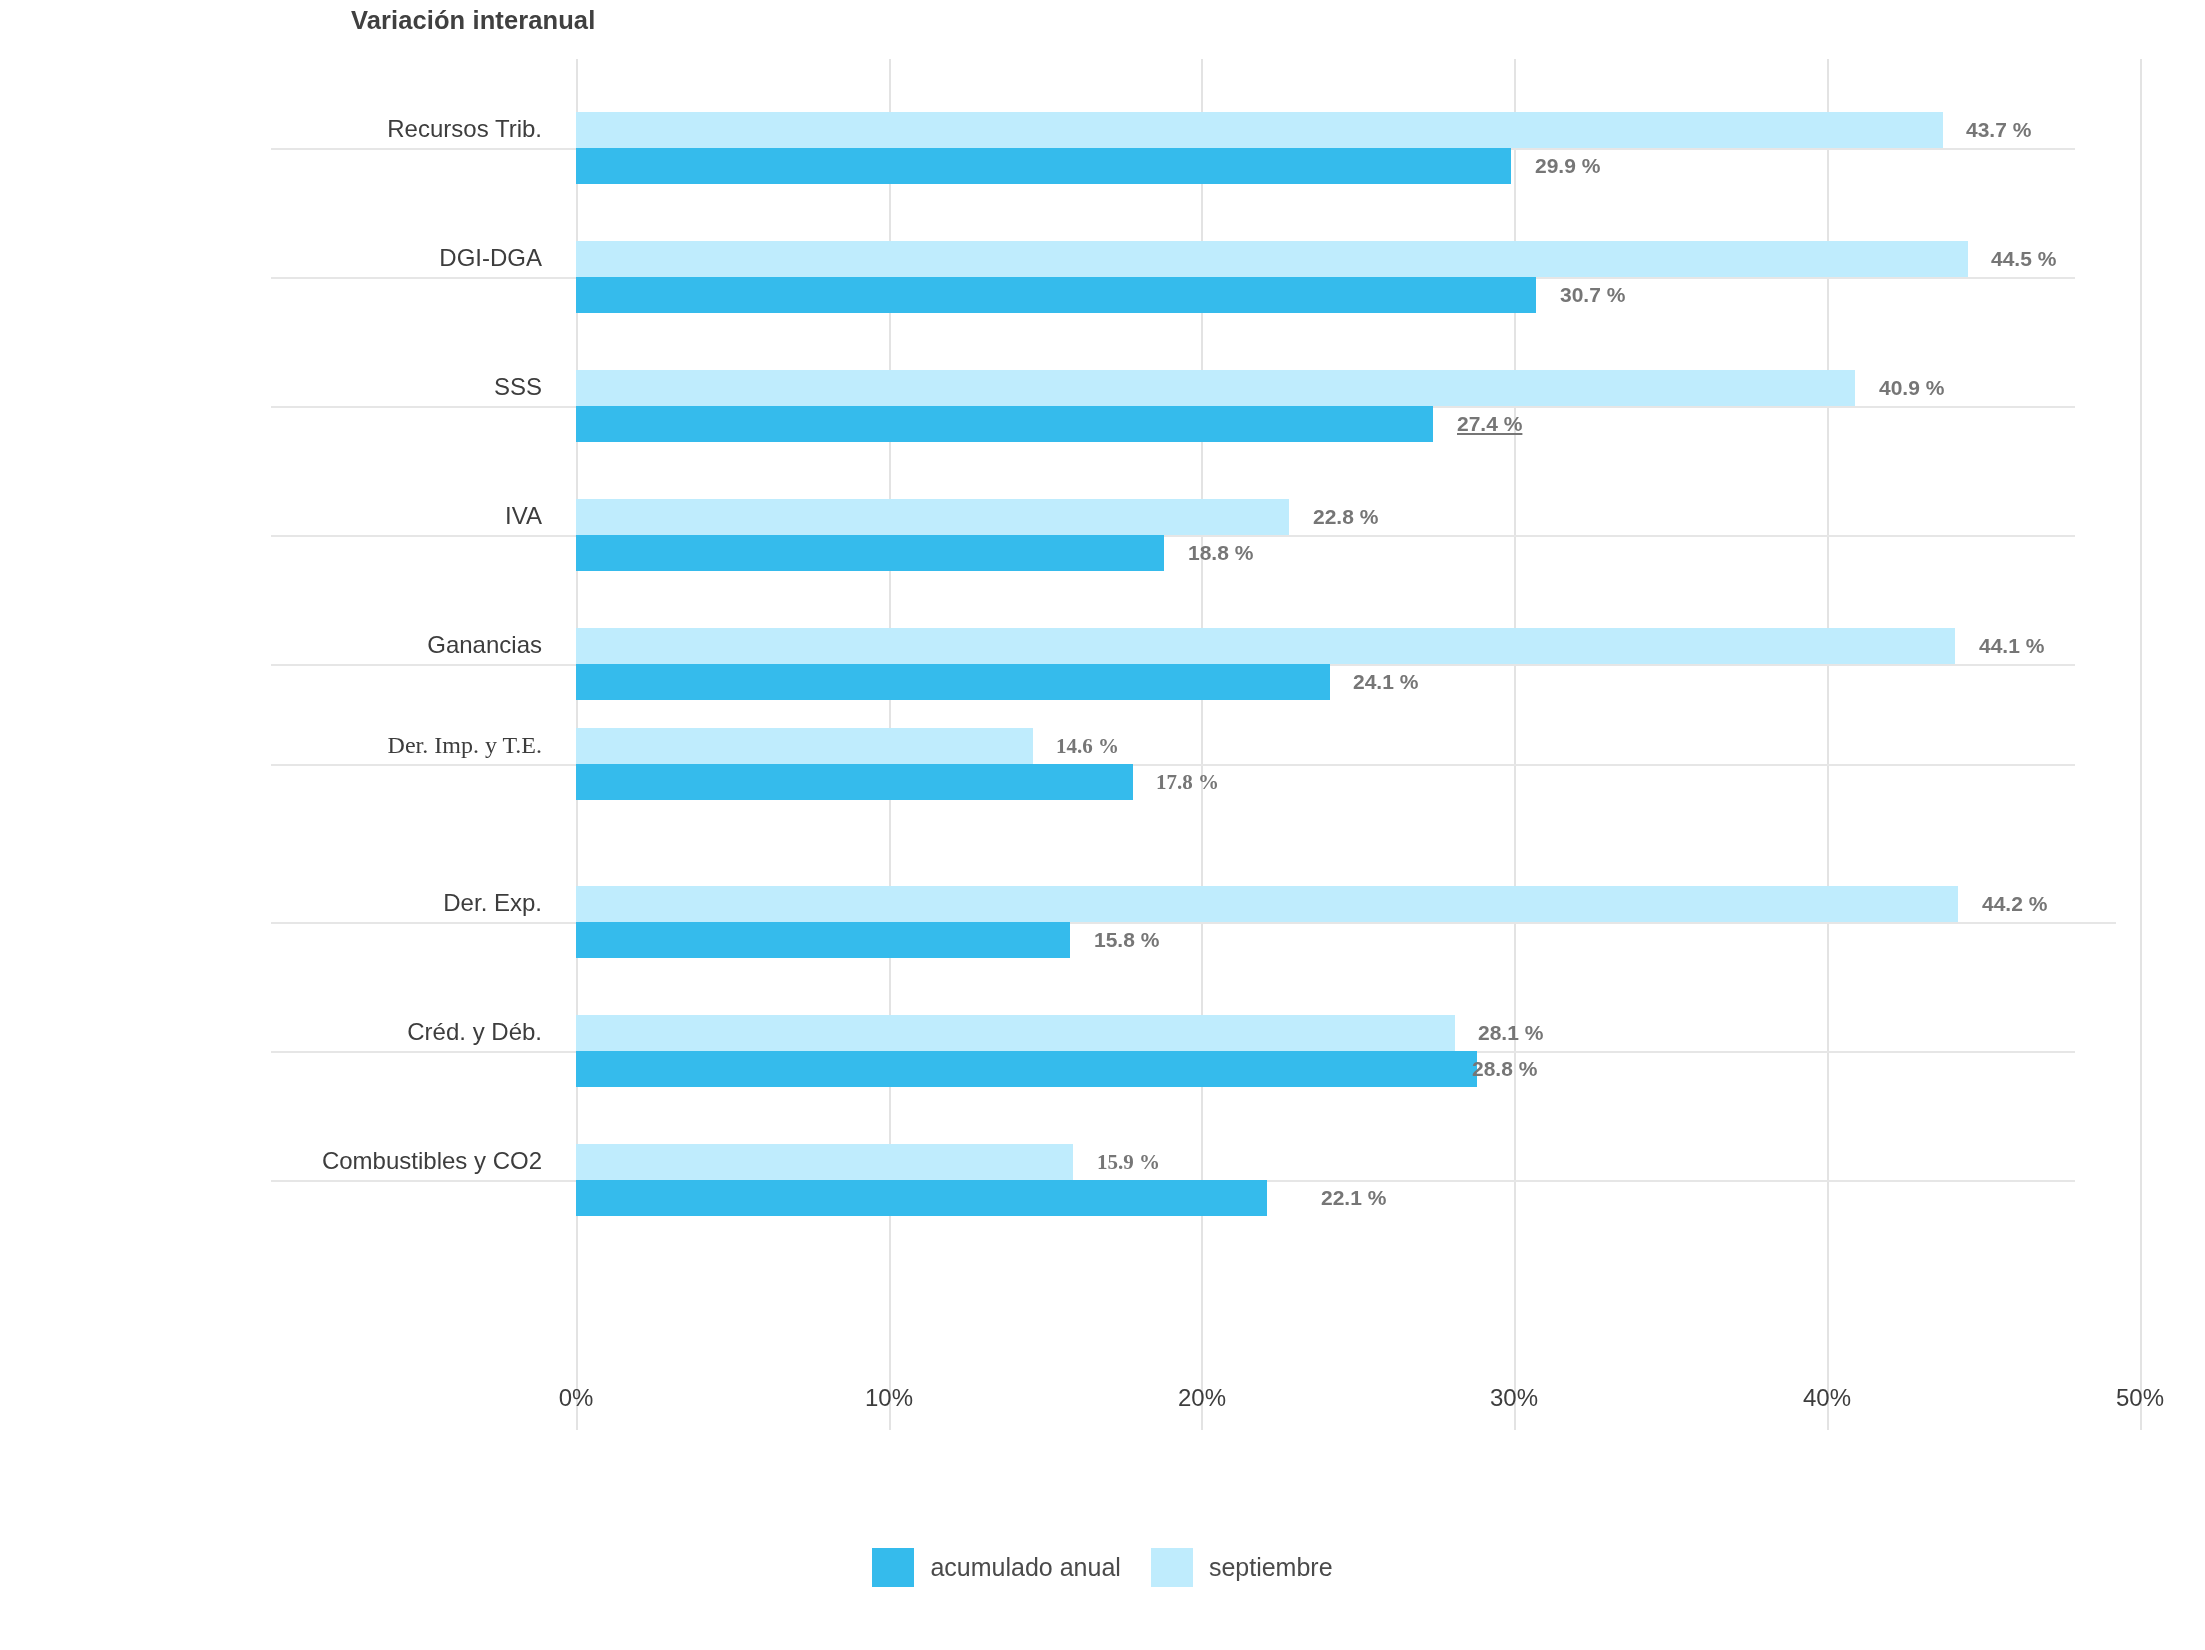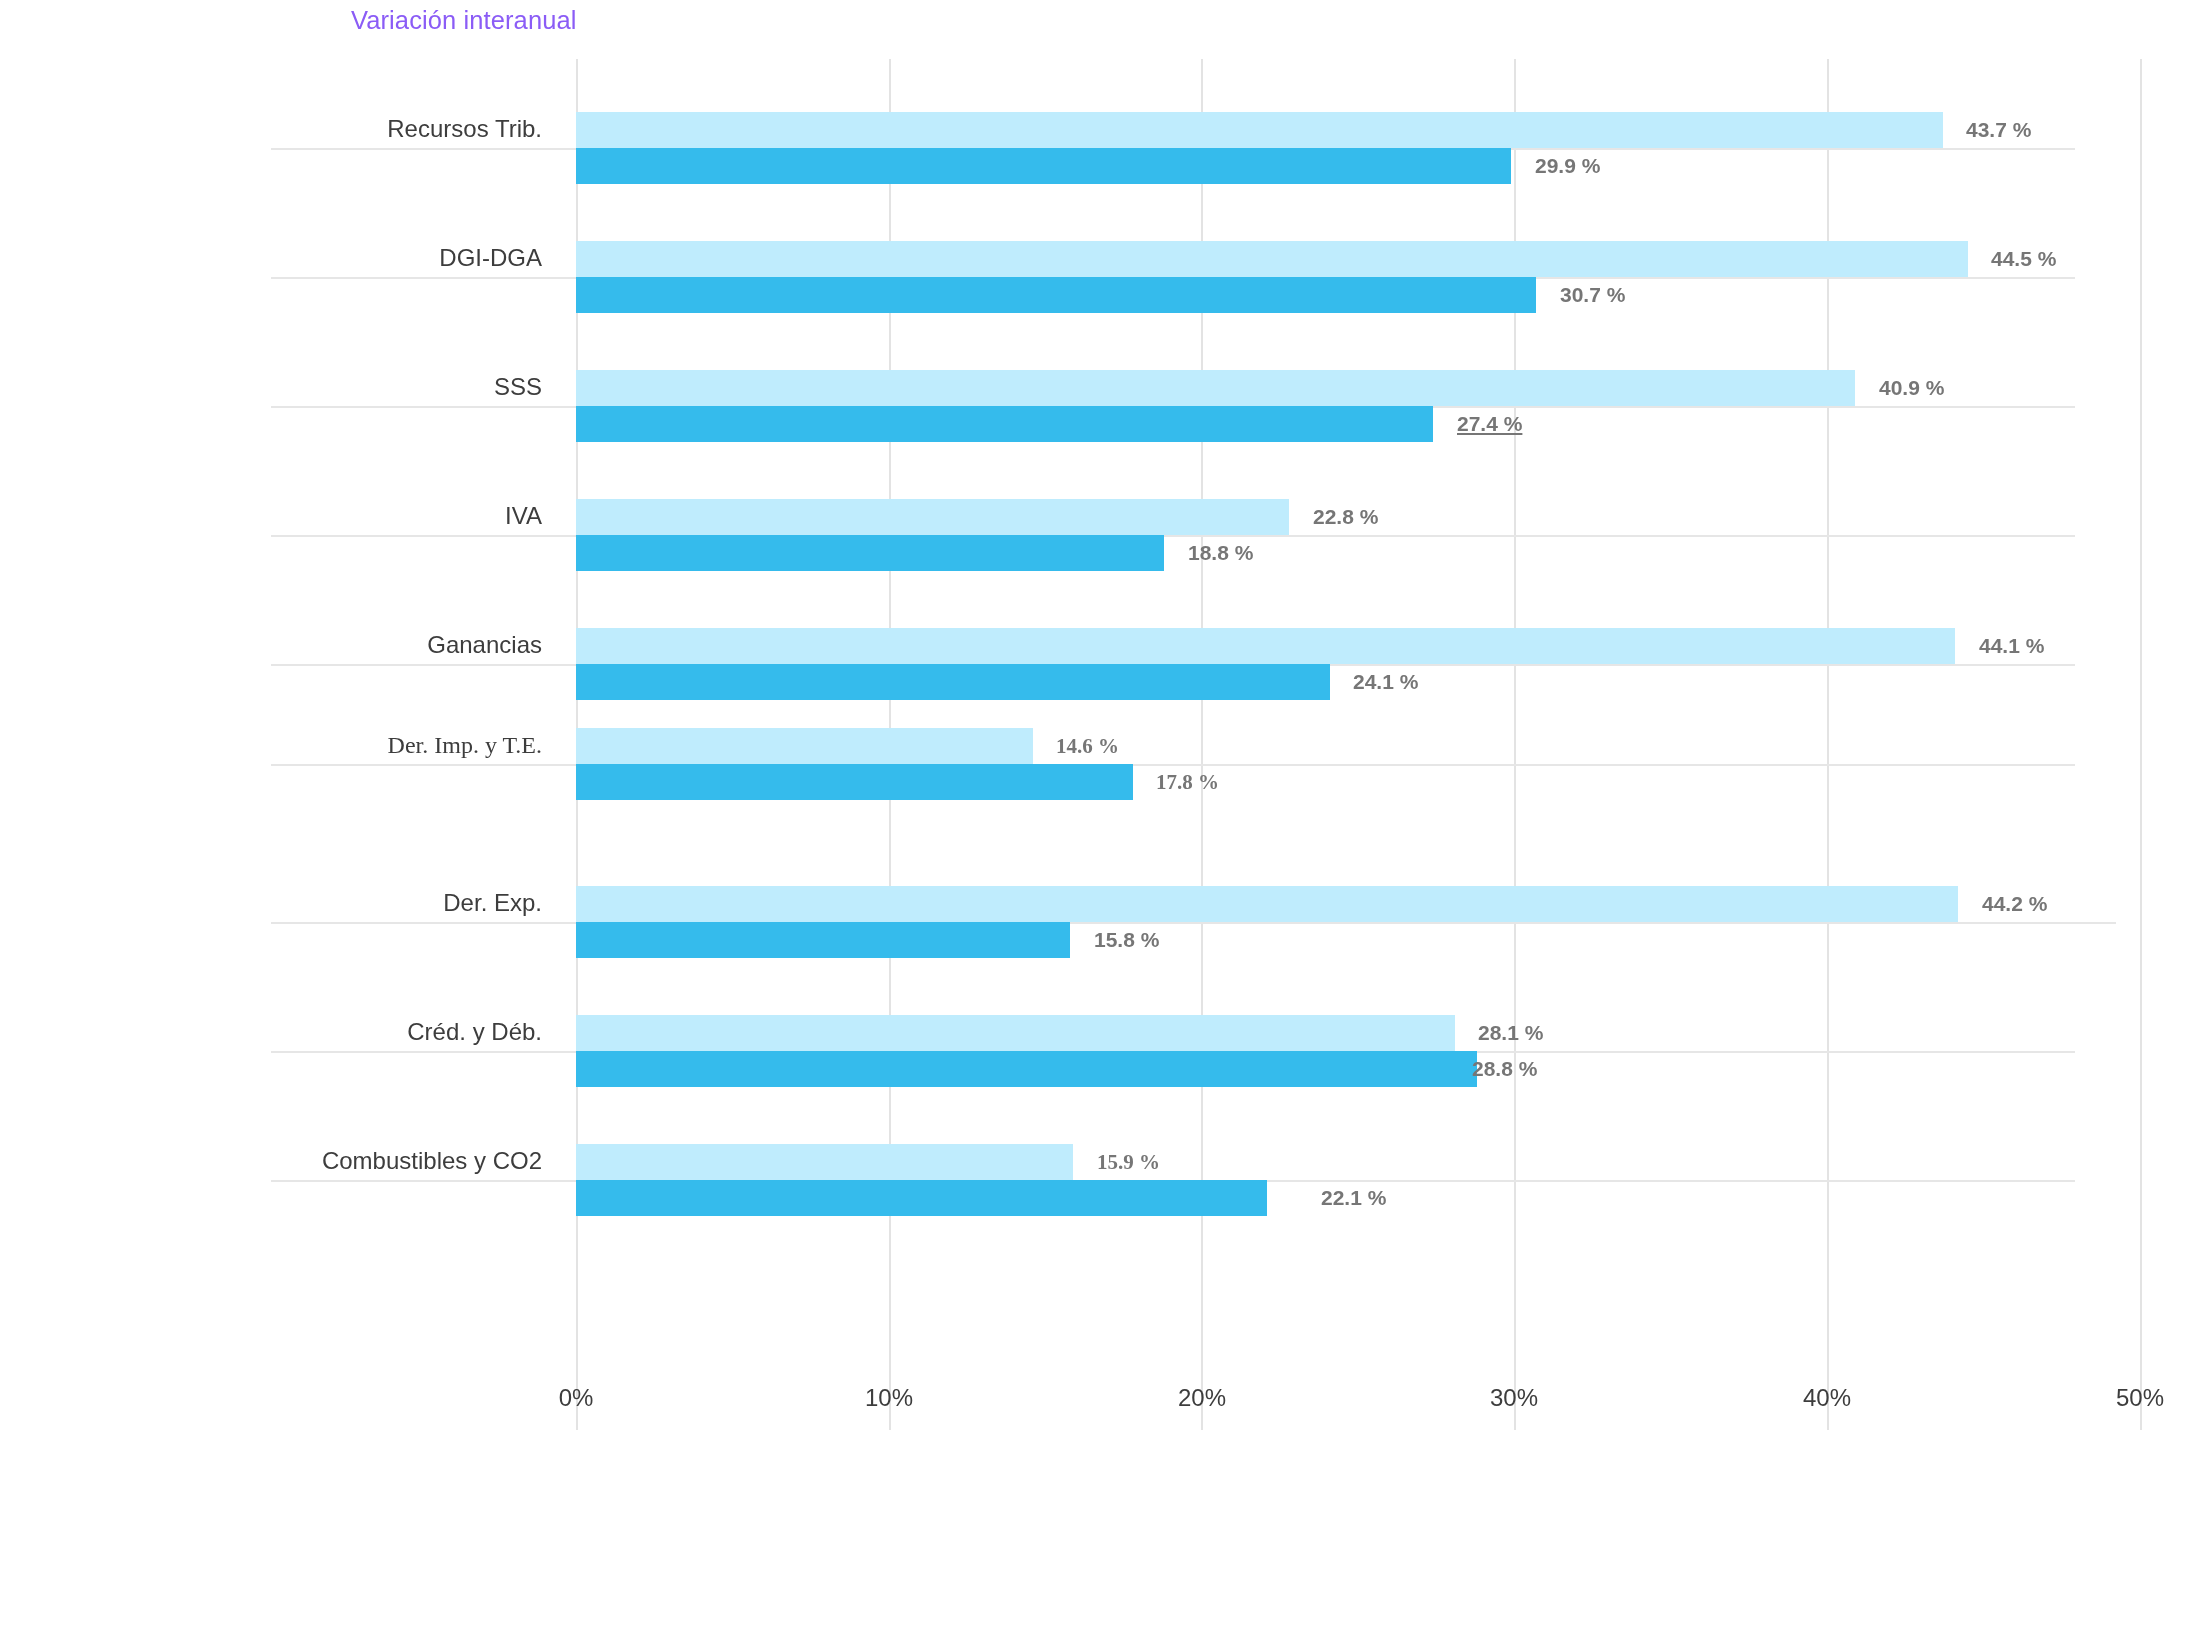--- a/index.html
+++ b/index.html
@@ -6,21 +6,21 @@
   body{
     width:2205px;height:1650px;position:relative;overflow:hidden;
     font-family:"Liberation Sans","DejaVu Sans",sans-serif;
     -webkit-font-smoothing:antialiased;
   }
   #chart-root{position:absolute;inset:0;}
 
   
   .chart-title{
     position:absolute;left:351px;top:6.2px;
-    font-size:25.5px;font-weight:normal;color:#8b5cf6;
+    font-size:25.5px;font-weight:bold;color:#404040;
     letter-spacing:0.1px;white-space:nowrap;
   }
 
   
   .plot{
     position:absolute;
     left:576px;top:59px;width:1564px;height:1371px;
   }
   .gridline{
     position:absolute;top:0;bottom:0;width:1.9px;background:#E3E3E3;
@@ -161,15 +161,25 @@
 
   <div id="xticks">
       <div class="xtick" style="left: 576px;">0%</div>
       <div class="xtick" style="left: 889px;">10%</div>
       <div class="xtick" style="left: 1202px;">20%</div>
       <div class="xtick" style="left: 1514px;">30%</div>
       <div class="xtick" style="left: 1827px; text-align: right;">40%</div>
       <div class="xtick" style="left: 2140px;">50%</div>
     </div>
 
+  <div class="legend" id="legend">
+      <div class="legend-item">
+        <span class="legend-swatch" style="background: rgb(53, 187, 236);"></span>
+        <span class="legend-text">acumulado anual</span>
+      </div>
+      <div class="legend-item">
+        <span class="legend-swatch" style="background: rgb(191, 236, 253);"></span>
+        <span class="legend-text">septiembre</span>
+      </div>
+    </div>
 
 </div>
 
 
 </body></html>

